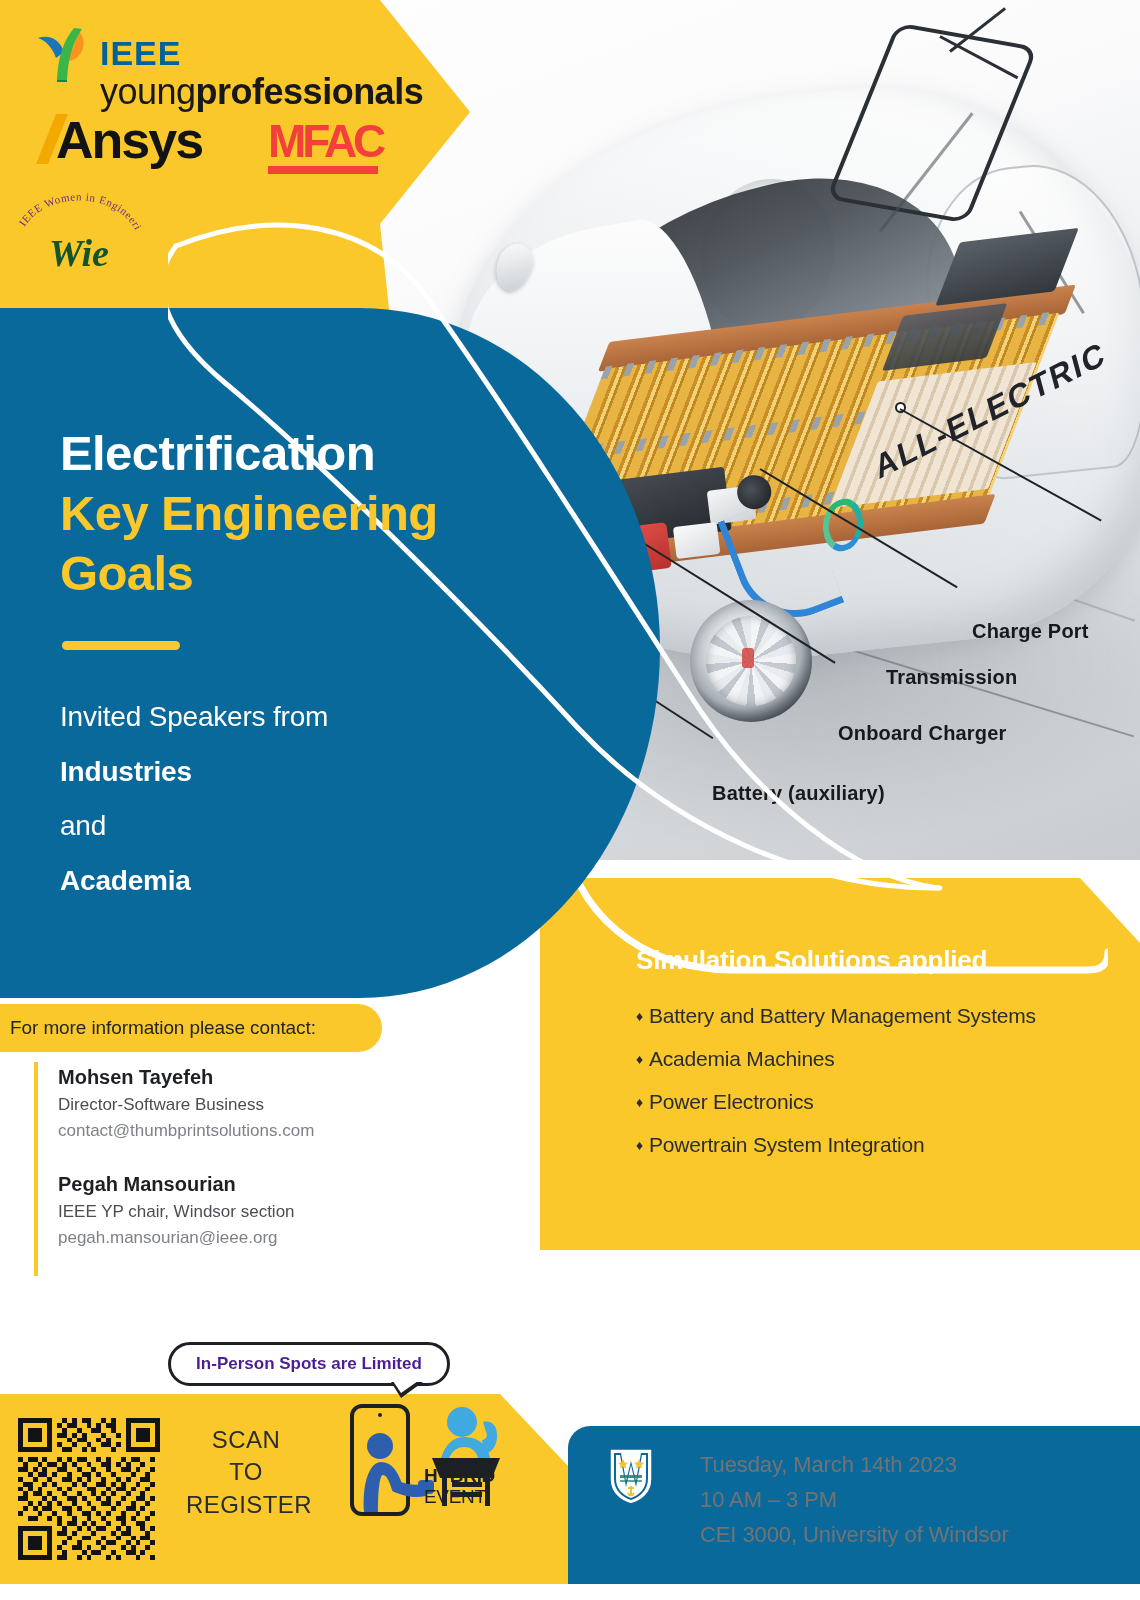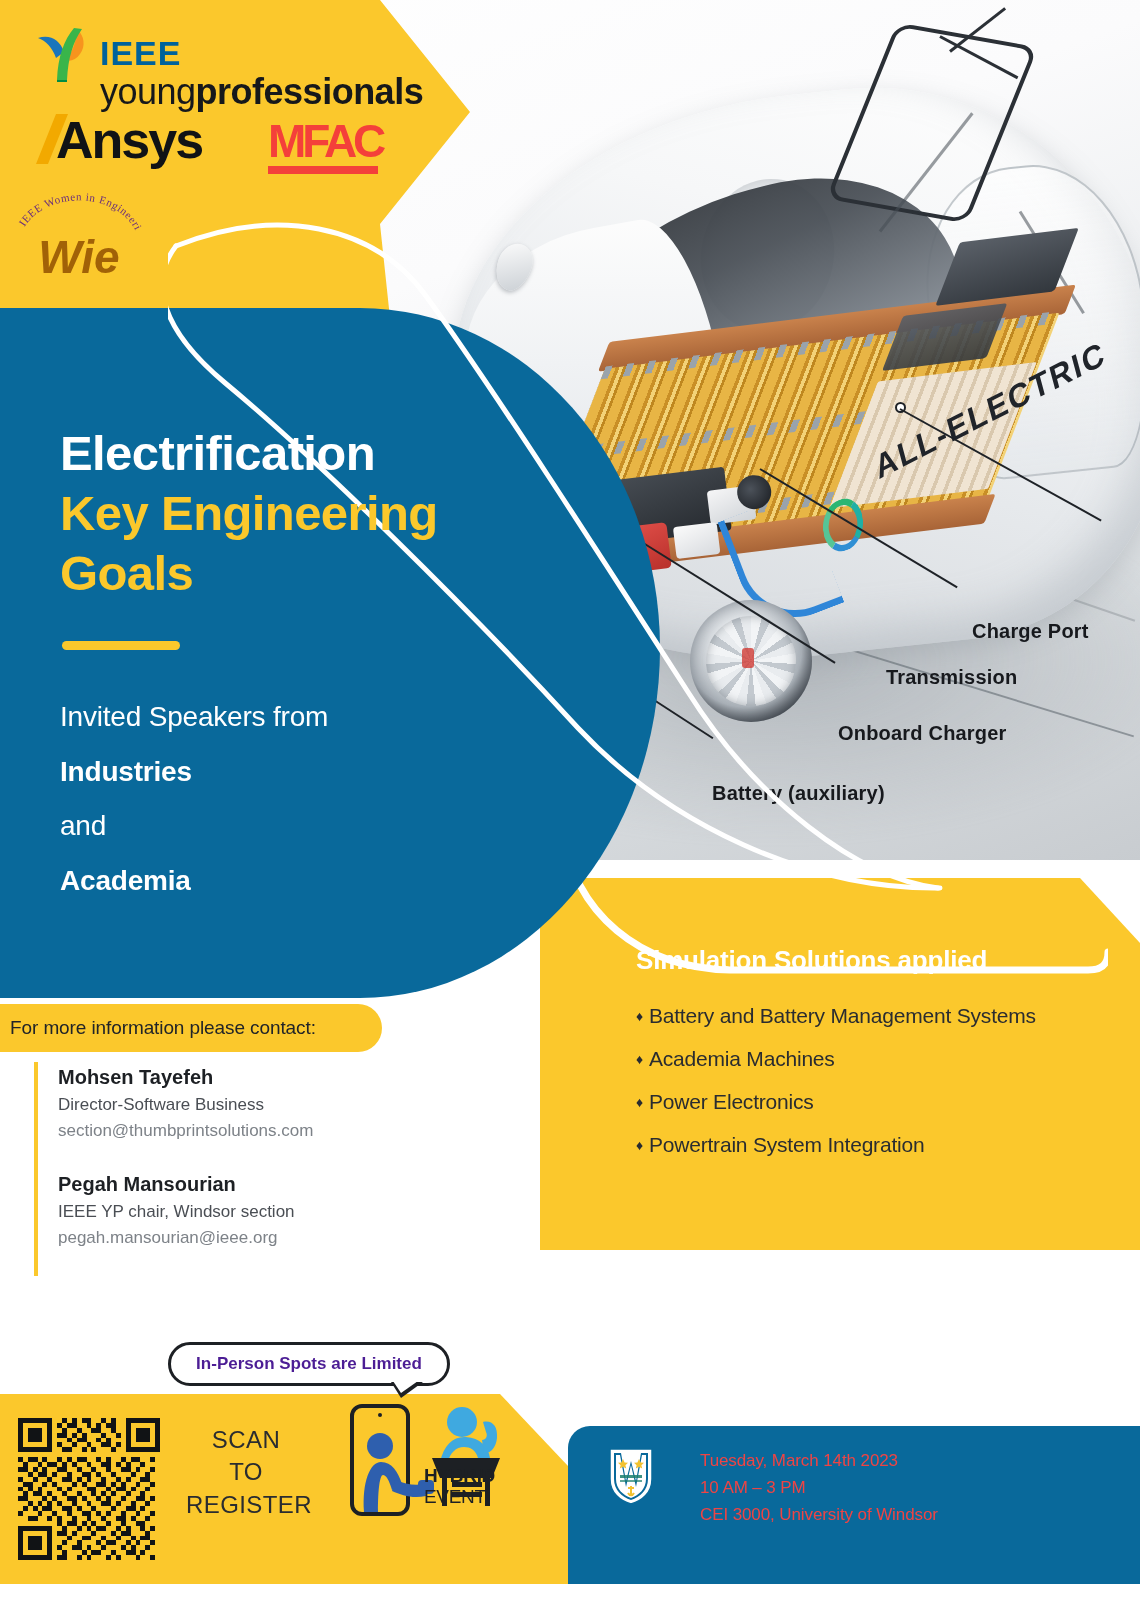--- a/index.html
+++ b/index.html
@@ -206,22 +206,22 @@
   .ieee-word {
     font-family:"Liberation Sans", sans-serif; font-weight:800; font-size:34px;
     color:#00629B; letter-spacing:1px; line-height:1;
   }
   .yp-word {
     font-family:"Liberation Sans", sans-serif; font-weight:400; font-size:36px;
     color:#16181b; letter-spacing:-.5px; line-height:1;
   }
   .yp-word b { font-weight:600; }
   .wie-mark {
-    font-family:Liberation Sans, sans-serif; font-style:italic; font-weight:700;
-    font-size:46px; color:#a16207; line-height:1;
+    font-family:Liberation Serif, serif; font-style:italic; font-weight:700;
+    font-size:38px; color:#14532d; line-height:1;
   }
 
   
   .blue-blob {
     position: absolute; left: -40px; top: 308px; width: 700px; height: 690px;
     background: #09699B;
     border-radius: 0 300px 300px 0 / 0 340px 350px 0;
     z-index: 6;
   }
   .blue-copy { position: absolute; left: 60px; top: 424px; width: 520px; z-index: 8; }
@@ -322,21 +322,21 @@
   .hybrid-label .h1 { font-size: 19px; font-weight: 800; color:#1d2024; letter-spacing:-.3px; }
   .hybrid-label .h2 { font-size: 19px; font-weight: 400; color:#1d2024; letter-spacing:-.3px; }
 
   
   .bottom-blue {
     position: absolute; left: 568px; top: 1426px; width: 572px; height: 158px;
     background: #09699B; border-radius: 22px 0 0 0; z-index: 6;
   }
   .uw-shield { position:absolute; left: 608px; top: 1447px; width: 46px; height: 58px; z-index: 9; }
   .event-info { position:absolute; left: 700px; top: 1448px; z-index: 9; }
-  .event-line { font-size: 17px; color:#ef4444; line-height: 1.58; letter-spacing:-.1px; }
+  .event-line { font-size: 22px; color:#737373; line-height: 1.58; letter-spacing:-.1px; }
 </style>
 </head>
 <body>
 
 <div class="poster">
 
   <div class="photo-layer">
     <div class="photo-bg"></div>
     <div class="floor-shadow"></div>
     <div class="floor-line" style="left:560px; top:560px; width:600px; transform:rotate(17deg);"></div>
@@ -477,21 +477,21 @@
     </div>
   </div>
 
   <div class="contact-chip">
     <span>For more  information please contact:</span>
   </div>
   <div class="contact-list">
     <div class="contact-entry">
       <div class="c-name">Mohsen Tayefeh</div>
       <div class="c-role">Director-Software Business</div>
-      <div class="c-mail">section@thumbprintsolutions.com</div>
+      <div class="c-mail">contact@thumbprintsolutions.com</div>
     </div>
     <div class="contact-entry">
       <div class="c-name">Pegah Mansourian</div>
       <div class="c-role">IEEE YP chair, Windsor section</div>
       <div class="c-mail">pegah.mansourian@ieee.org</div>
     </div>
   </div>
 
   <div class="bottom-yellow"></div>
 

